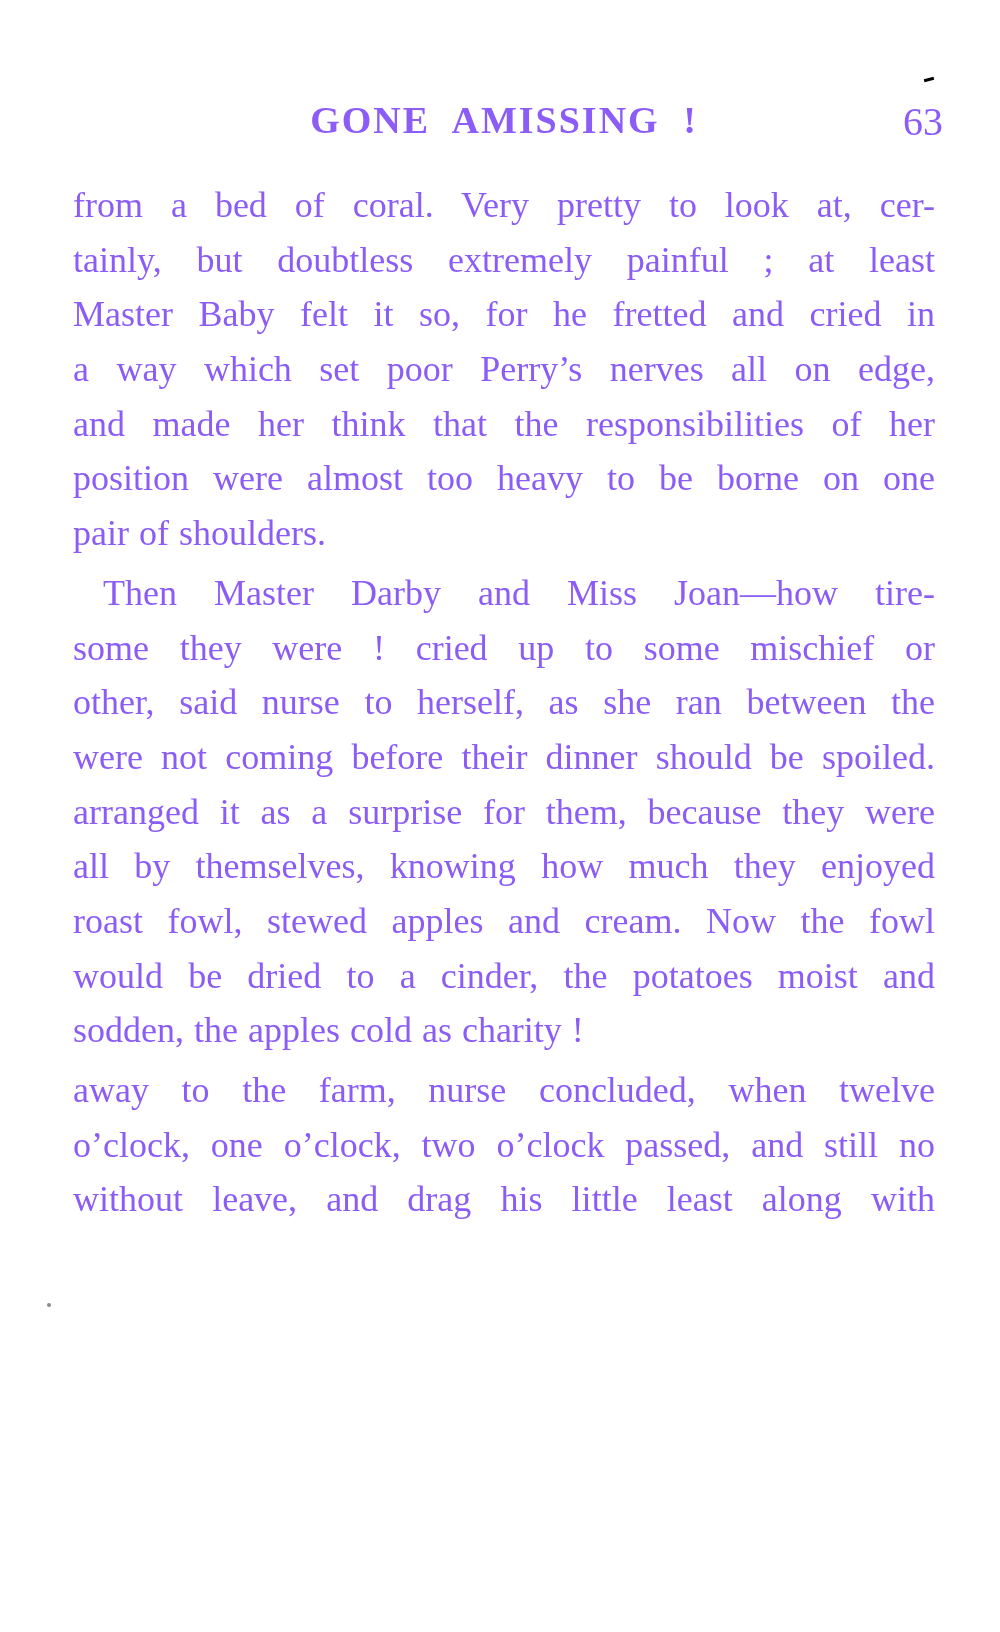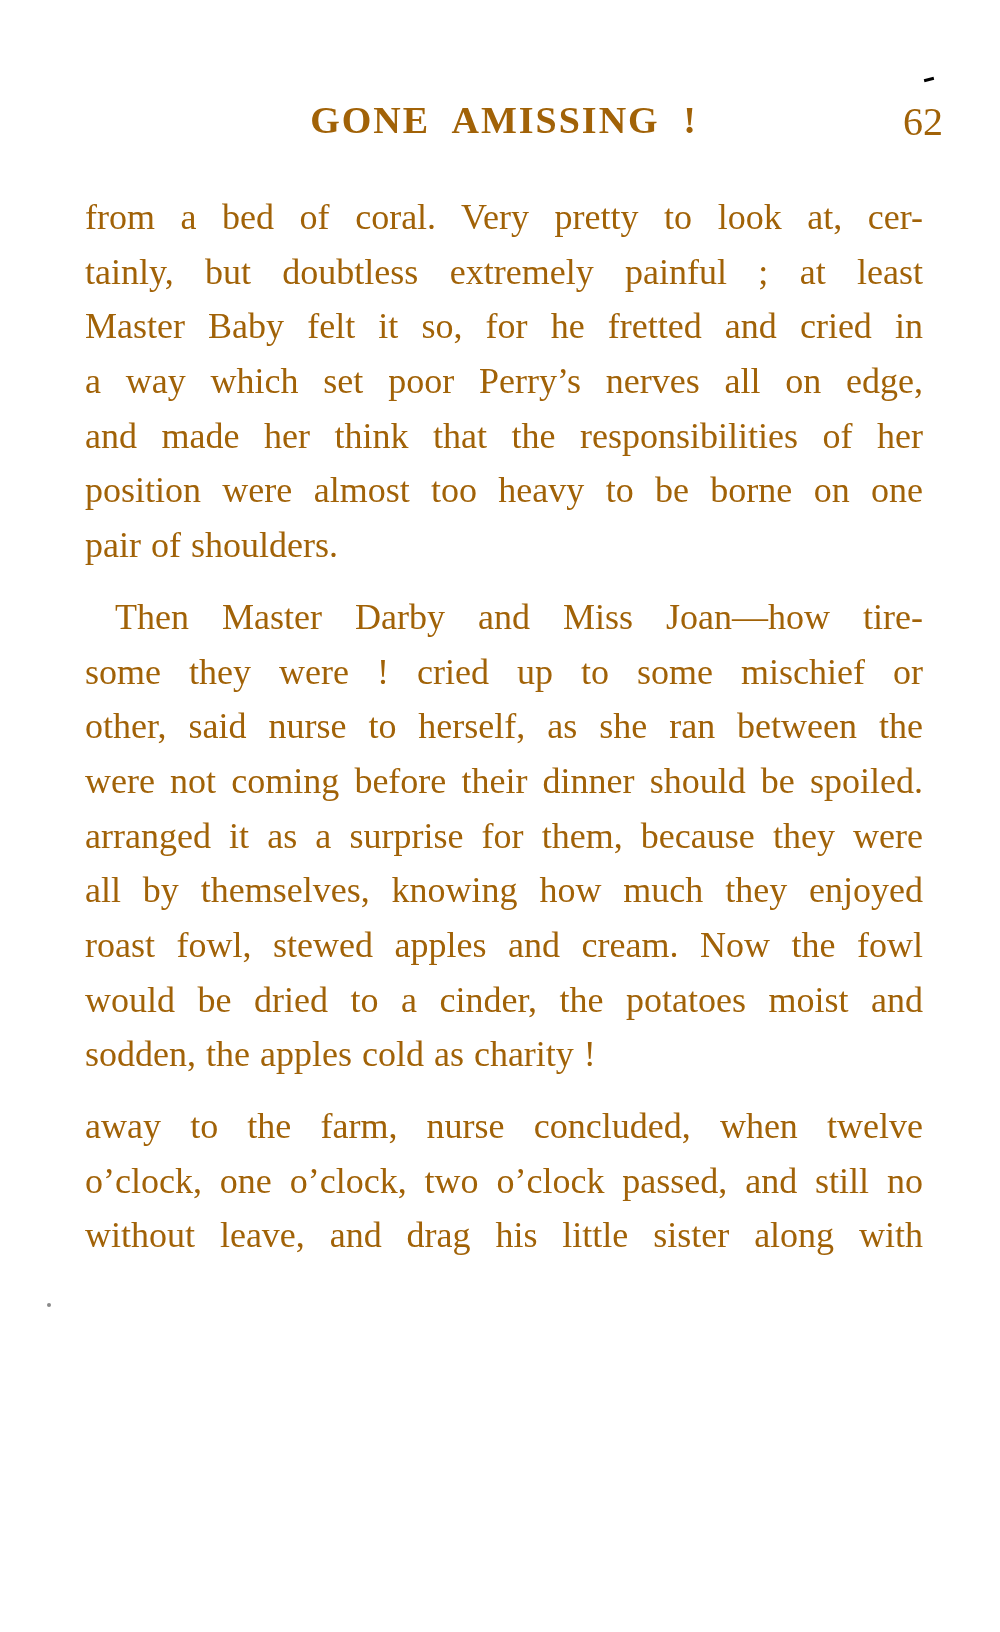--- a/index.html
+++ b/index.html
@@ -7,21 +7,21 @@
     padding: 0;
     background: #ffffff;
   }
   .page {
     position: relative;
     width: 1000px;
     height: 1388px;
     background: #ffffff;
     overflow: hidden;
     font-family: "Liberation Serif", "DejaVu Serif", serif;
-    color: #a16207;
+    color: #8b5cf6;
   }
   .running-head {
     position: absolute;
     left: 68px;
     top: 100px;
     width: 872px;
     text-align: center;
     font-size: 38px;
     font-weight: bold;
     letter-spacing: 2px;
@@ -37,21 +37,21 @@
     line-height: 40px;
     font-weight: normal;
   }
   .page-body {
     position: absolute;
     left: 68px;
     top: 173px;
     width: 872px;
   }
   .paragraph {
-    margin: 17px;
+    margin: 5px;
     padding: 0;
   }
   .line {
     font-size: 36px;
     line-height: 54.7px;
     height: 54.7px;
     text-align: justify;
     text-align-last: justify;
     word-spacing: 1px;
     white-space: normal;
@@ -90,21 +90,21 @@
     background: #0b0b0b;
   }
 </style>
 </head>
 <body>
 
 <div class="page">
 
   <div class="running-head">GONE AMISSING !</div>
 
-  <div class="page-number">62</div>
+  <div class="page-number">63</div>
 
   <div class="ink-speck-dash"></div>
 
   <div class="page-body">
       <div class="paragraph">
         <div class="line">from a bed of coral. Very pretty to look at, cer-</div>
         <div class="line">tainly, but doubtless extremely painful ; at least</div>
         <div class="line">Master Baby felt it so, for he fretted and cried in</div>
         <div class="line">a way which set poor Perry’s nerves all on edge,</div>
         <div class="line">and made her think that the responsibilities of her</div>
@@ -118,21 +118,21 @@
         <div class="line">were not coming before their dinner should be spoiled.</div>
         <div class="line">arranged it as a surprise for them, because they were</div>
         <div class="line">all by themselves, knowing how much they enjoyed</div>
         <div class="line">roast fowl, stewed apples and cream. Now the fowl</div>
         <div class="line">would be dried to a cinder, the potatoes moist and</div>
         <div class="line pfinal">sodden, the apples cold as charity !</div>
       </div>
       <div class="paragraph">
         <div class="line">away to the farm, nurse concluded, when twelve</div>
         <div class="line">o’clock, one o’clock, two o’clock passed, and still no</div>
-        <div class="line">without leave, and drag his little sister along with</div>
+        <div class="line">without leave, and drag his little least along with</div>
       </div>
     </div>
 
   <div class="ink-speck-dot"></div>
 
   <div class="scan-artifact-bar"></div>
 
 </div>
 
 </body></html>

